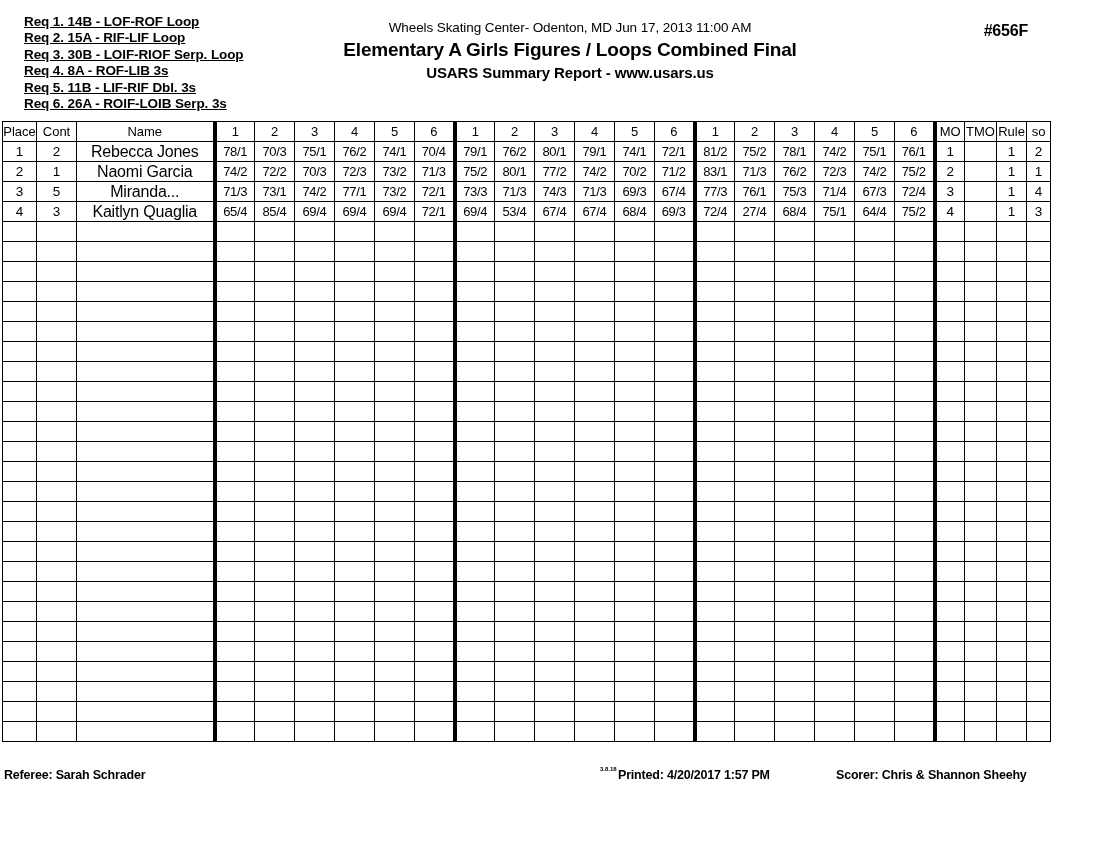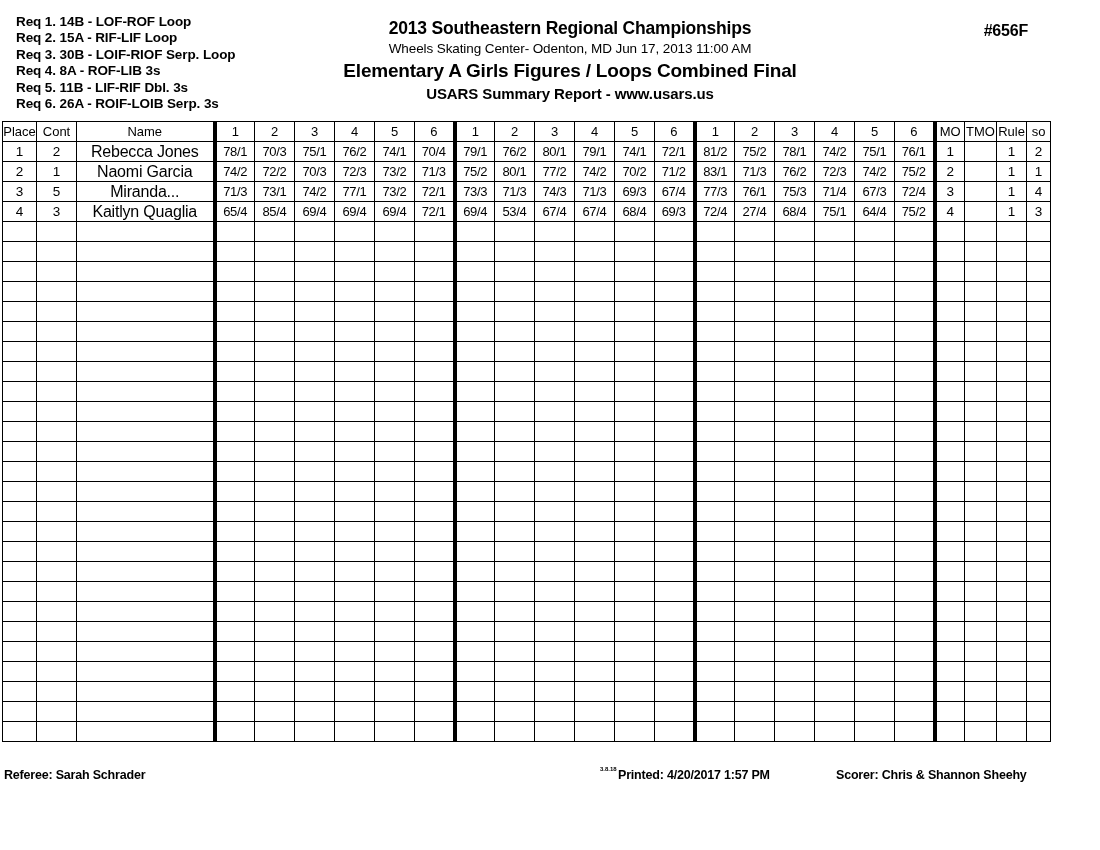--- a/index.html
+++ b/index.html
@@ -12,23 +12,24 @@
     height: 850px;
     position: relative;
     font-family: "Liberation Sans", sans-serif;
     color: #000000;
     overflow: hidden;
   }
 
   
   #requirements {
     position: absolute;
-    left: 16px;
+    left: 24px;
     top: 14px;
     width: 300px;
+    text-decoration: underline;
   }
   .req-line {
     font-size: 13.5px;
     font-weight: bold;
     line-height: 16.4px;
     white-space: nowrap;
     letter-spacing: -0.1px;
   }
 
   
@@ -194,21 +195,20 @@
 <div id="requirements">
   <div class="req-line">Req  1.  14B - LOF-ROF Loop</div>
   <div class="req-line">Req  2.  15A - RIF-LIF Loop</div>
   <div class="req-line">Req  3.  30B - LOIF-RIOF Serp. Loop</div>
   <div class="req-line">Req  4.  8A - ROF-LIB 3s</div>
   <div class="req-line">Req  5.  11B - LIF-RIF Dbl. 3s</div>
   <div class="req-line">Req  6.  26A - ROIF-LOIB Serp. 3s</div>
 </div>
 
 <div id="header-block">
-  <div id="event-title">2013 Southeastern Regional Championships</div>
   <div id="venue-line">Wheels Skating Center- Odenton, MD  Jun 17, 2013  11:00 AM</div>
   <div id="division-title">Elementary A Girls Figures / Loops Combined Final</div>
   <div id="report-line">USARS Summary Report - www.usars.us</div>
 </div>
 
 <div id="event-number">#656F</div>
 
 <table id="score-table">
   <colgroup>
     <col style="width:34px">

